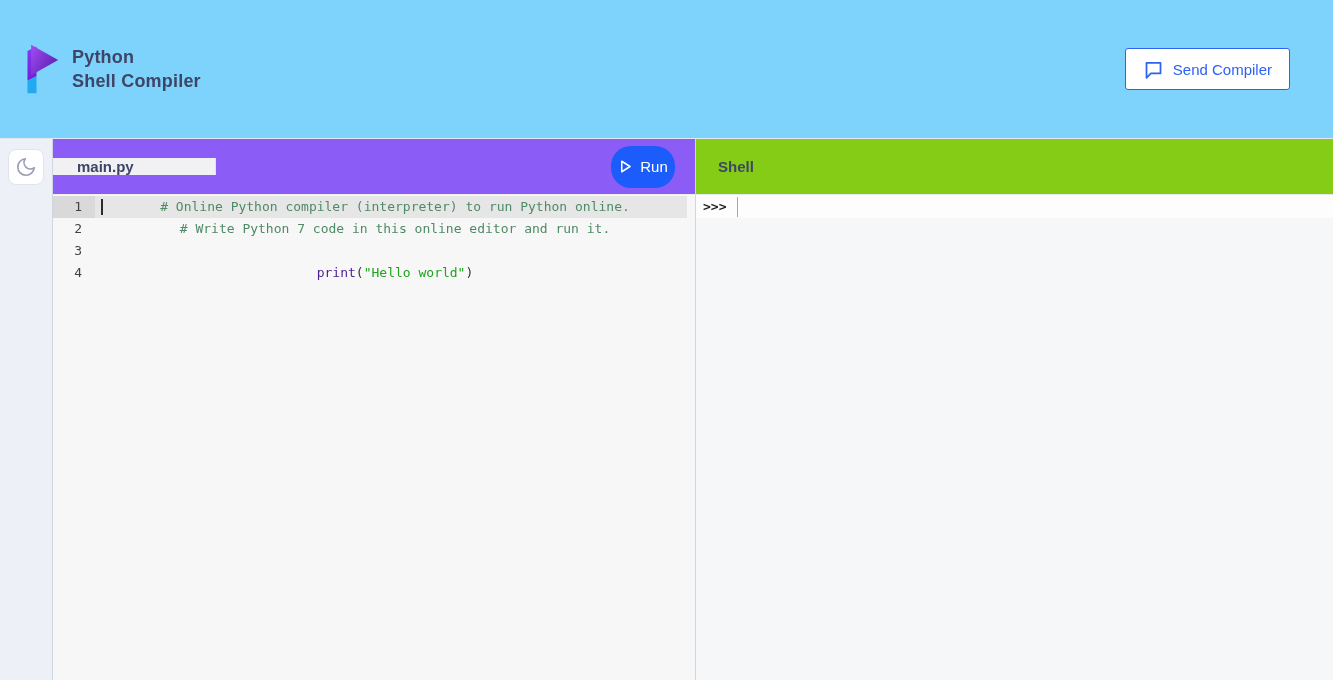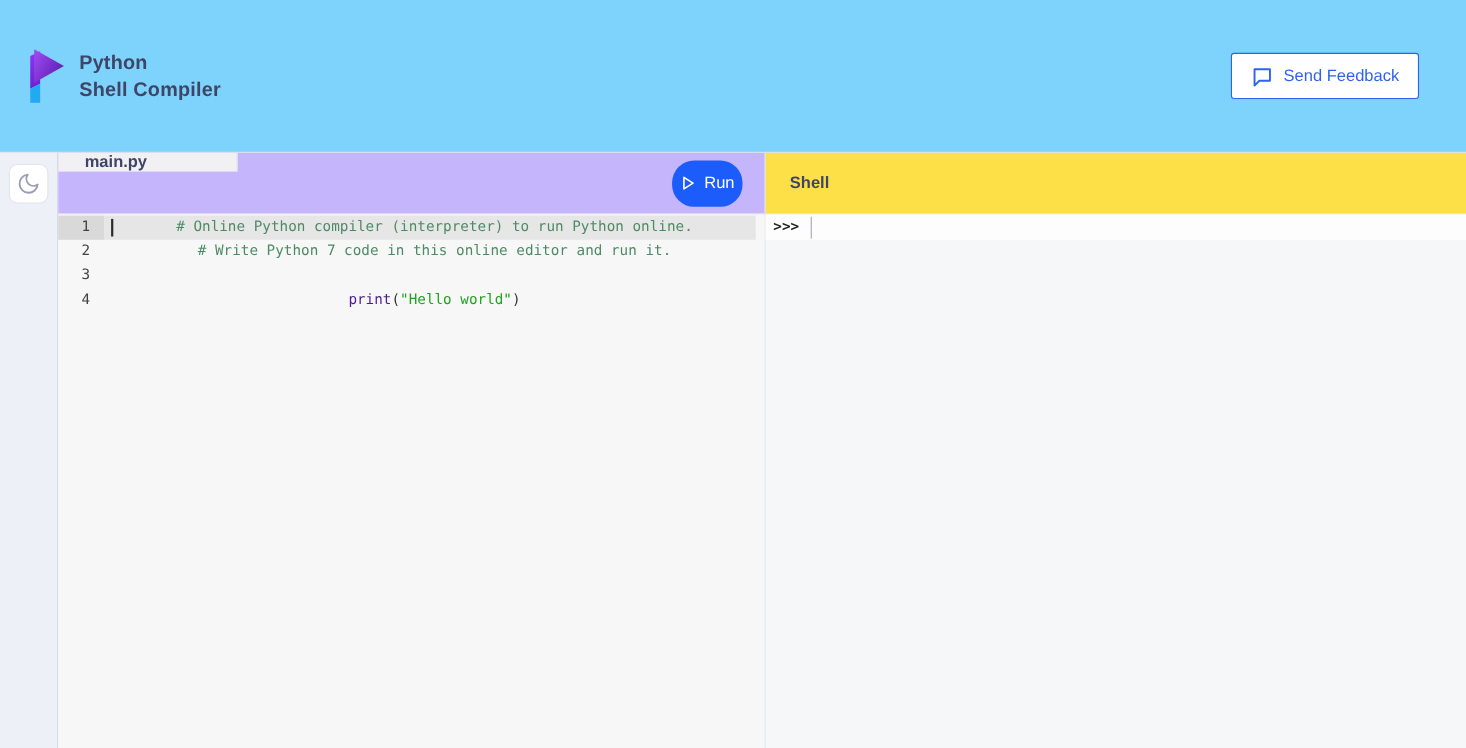--- a/index.html
+++ b/index.html
@@ -18,22 +18,22 @@
 
   
   .workspace { display:flex; height:541px; }
 
   .sidebar { width:53px; background:#edf0f6; border-right:1px solid #cfd6e4; padding:10px 0 0 8px; }
   .theme-toggle { width:36px; height:36px; background:#fff; border:1px solid #e1e4ee;
                   border-radius:8px; display:flex; align-items:center; justify-content:center;
                   cursor:pointer; }
 
   .editor-panel { width:643px; border-right:1px solid #cfd6e4; display:flex; flex-direction:column; }
-  .editor-toolbar { height:56px; background:#c4b5fd; border-bottom:1px solid #efefef;
-                    display:flex; align-items:flex-start; justify-content:space-between; }
+  .editor-toolbar { height:56px; background:#8b5cf6; border-bottom:1px solid #efefef;
+                    display:flex; align-items:center; justify-content:space-between; }
   .tab { width:163px; background:#f1f1f3; border-right:1px solid #e2e2e6;
          display:flex; align-items:center; padding-left:24px; color:#3e4566;
          font-size:15px; font-weight:600; cursor:pointer; }
   .run-btn { align-self:center; margin-right:20px; width:64px; height:42px;
              background:#1b5cfa; border:none; border-radius:20px; color:#fff;
              font-size:15px; font-weight:500; display:flex; align-items:center;
              justify-content:center; gap:7px; cursor:pointer;
              font-family:"Liberation Sans", sans-serif; }
 
   .code-area { flex:1; background:#f7f7f7; font-family:"DejaVu Sans Mono", monospace;
@@ -43,21 +43,21 @@
   .code-line .lc { flex:1; padding-left:8px; white-space:pre; position:relative;text-align:center; }
   .code-line.active .ln { background:#d9d9d9; }
   .code-line.active .lc { background:#e6e6e6; }
   .tok-comment { color:#4e8a66; }
   .tok-keyword { color:#4c1d95; }
   .tok-string  { color:#1ea41e; }
   .tok-paren   { color:#333333; }
   .ed-cursor { position:absolute; left:6px; top:3px; width:2px; height:16px; background:#2b2b2b; }
 
   .shell-panel { flex:1; display:flex; flex-direction:column; }
-  .shell-header { height:56px; background:#fde047; border-bottom:1px solid #e4e7ee;
+  .shell-header { height:56px; background:#84cc16; border-bottom:1px solid #e4e7ee;
                   display:flex; align-items:center; padding-left:22px; color:#3e4566;
                   font-size:15px; font-weight:600; }
   .shell-body { flex:1; background:#f6f7f8; cursor:text; }
   .shell-row { height:23px; background:#fdfdfd; display:flex; align-items:center;
                font-family:"DejaVu Sans Mono", monospace; font-size:13px; font-weight:700;
                color:#1f1f1f; padding-left:7px; }
   .shell-cursor { width:1px; height:20px; background:#a3a8b0; margin-left:11px; }
 
   svg { display:block; }
 </style>
@@ -83,21 +83,21 @@
     </svg>
     <div class="logo-text">
       <div>Python</div>
       <div>Shell Compiler</div>
     </div>
   </div>
   <button class="feedback-btn">
     <svg width="21" height="21" viewBox="0 0 24 24" fill="none" stroke="#2e63f1" stroke-width="2" stroke-linejoin="round">
       <path d="M4 4.5 h16 v12 h-11 l-5 5 z"></path>
     </svg>
-    <span>Send Feedback</span>
+    <span>Send Compiler</span>
   </button>
 </div>
 
 <div class="workspace">
 
   <div class="sidebar">
     <div class="theme-toggle">
       <svg width="22" height="22" viewBox="0 0 24 24" fill="none" stroke="#9a9db5" stroke-width="1.8" stroke-linecap="round" stroke-linejoin="round">
         <path d="M21 12.79A9 9 0 1 1 11.21 3 7 7 0 0 0 21 12.79z"></path>
       </svg>

